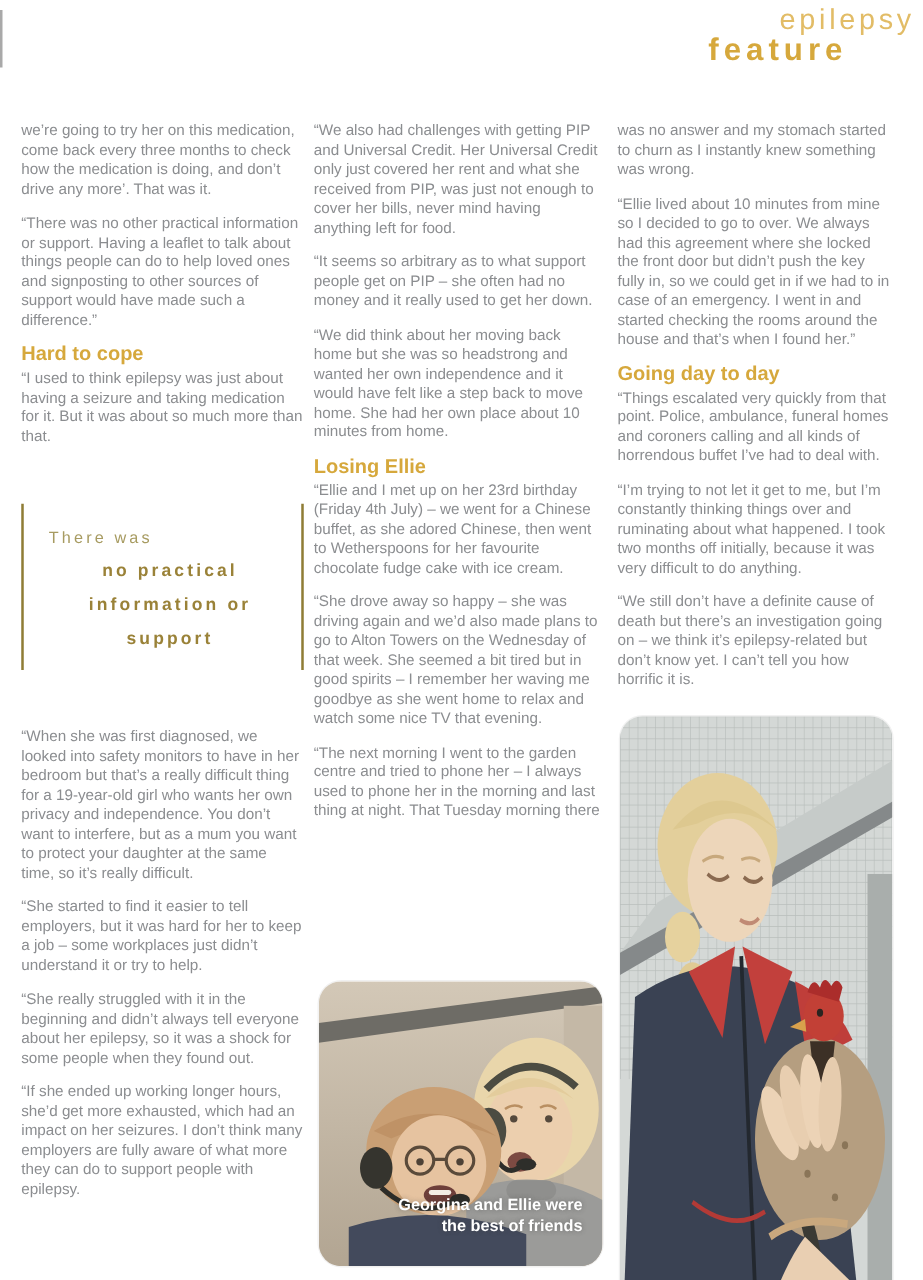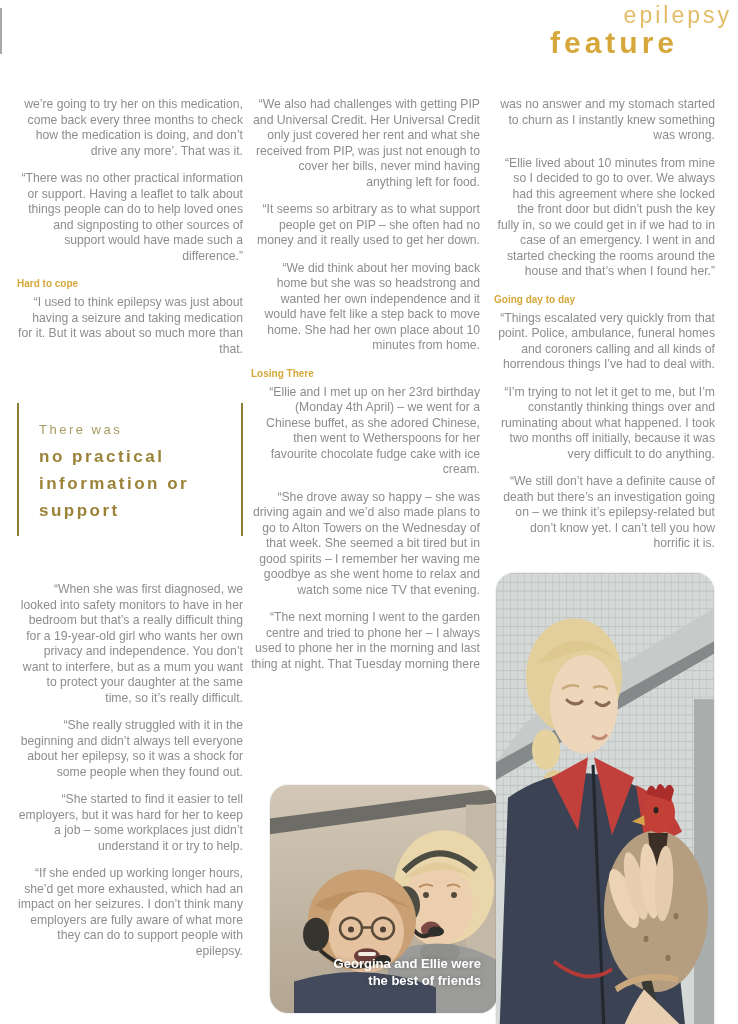--- a/index.html
+++ b/index.html
@@ -5,42 +5,42 @@
   html,body { margin:0; padding:0; background:#ffffff; }
   .page {
     position:relative; width:738px; height:1024px; background:#ffffff;
     font-family:Liberation Sans, sans-serif; overflow:hidden;
   }
   .edge-mark { position:absolute; left:0; top:8px; width:2px; height:46px; background:#a9a9a9; }
 
   
   .masthead { position:absolute; top:2px; right:6px; text-align:right; }
   .kicker { font-size:23px; letter-spacing:3px; color:var(--gold-light,#e2bc66); font-weight:400; }
-  .title  { font-size:30px; letter-spacing:4px; color:var(--gold,#d6a83c); font-weight:bold; margin-top:-3px; padding-right:54px; }
+  .title  { font-size:25px; letter-spacing:4px; color:var(--gold,#d6a83c); font-weight:bold; margin-top:-3px; padding-right:54px; }
 
   
   .col { position:absolute; top:97px; font-size:12.2px; line-height:15.5px; color:var(--body-text,#8b8d90); }
-  .col p { margin:0 0 12px 0;text-align:right; }
+  .col p { margin:0 0 12px 0; }
   .col1 { left:17px;  width:226px; }
   .col2 { left:251px; width:229px; }
   .col3 { left:494px; width:221px; }
-  h3.sub { font-size:10px; font-weight:bold; color:var(--gold,#d6a83c); margin:12px 0 3px 0; line-height:16px; }
+  h3.sub { font-size:16px; font-weight:bold; color:var(--gold,#d6a83c); margin:12px 0 3px 0; line-height:16px; }
 
   
   .pull-quote {
     margin:46px 0; padding:14px 8px 12px 20px;
     border-left:2px solid var(--quote-bar,#8f7c35);
     border-right:2px solid var(--quote-bar,#8f7c35);
   }
   .pq-light { display:block; font-size:13px; letter-spacing:2.5px; line-height:26px; color:var(--quote-light,#a79b61); }
-  .pq-bold  { display:block; font-size:17px; letter-spacing:2.5px; line-height:27px; font-weight:bold; color:var(--quote-text,#9a8238); }
+  .pq-bold  { display:block; font-size:14px; letter-spacing:2.5px; line-height:27px; font-weight:bold; color:var(--quote-text,#9a8238);text-align:center; }
 
   
   figure.photo { position:absolute; margin:0; border-radius:18px; overflow:hidden; box-shadow:0 0 0 1px rgba(0,0,0,0.06); }
-  .photo1 { left:270px; top:785px; width:227px; height:228px; }
+  .photo1 { left:255px; top:785px; width:227px; height:228px; }
   .photo2 { left:496px; top:573px; width:218px; height:554px; }
   .photo svg { display:block; width:100%; height:100%; }
   figcaption {
     position:absolute; color:#ffffff; font-weight:bold; font-size:13px;
     line-height:17px; text-align:right; text-shadow:0 0 4px rgba(60,60,60,.45);
   }
   .photo1 figcaption { right:16px; bottom:24px; width:162px; }
   .photo2 figcaption { right:14px; bottom:16px; width:178px; }
 </style>
 </head>
@@ -58,40 +58,40 @@
   <section class="col col1">
     <p>we’re going to try her on this medication, come back every three months to check how the medication is doing, and don’t drive any more’. That was it.</p>
     <p>“There was no other practical information or support. Having a leaflet to talk about things people can do to help loved ones and signposting to other sources of support would have made such a difference.”</p>
     <h3 class="sub">Hard to cope</h3>
     <p>“I used to think epilepsy was just about having a seizure and taking medication for it. But it was about so much more than that.</p>
     <aside class="pull-quote">
       <span class="pq-light">There was</span>
       <span class="pq-bold">no practical information or support</span>
     </aside>
     <p>“When she was first diagnosed, we looked into safety monitors to have in her bedroom but that’s a really difficult thing for a 19-year-old girl who wants her own privacy and independence. You don’t want to interfere, but as a mum you want to protect your daughter at the same time, so it’s really difficult.</p>
+    <p>“She started to find it easier to tell employers, but it was hard for her to keep a job – some workplaces just didn’t understand it or try to help.</p>
     <p>“She really struggled with it in the beginning and didn’t always tell everyone about her epilepsy, so it was a shock for some people when they found out.</p>
-    <p>“She started to find it easier to tell employers, but it was hard for her to keep a job – some workplaces just didn’t understand it or try to help.</p>
     <p>“If she ended up working longer hours, she’d get more exhausted, which had an impact on her seizures. I don’t think many employers are fully aware of what more they can do to support people with epilepsy.</p>
   </section>
 
   <section class="col col2">
     <p>“We also had challenges with getting PIP and Universal Credit. Her Universal Credit only just covered her rent and what she received from PIP, was just not enough to cover her bills, never mind having anything left for food.</p>
     <p>“It seems so arbitrary as to what support people get on PIP – she often had no money and it really used to get her down.</p>
     <p>“We did think about her moving back home but she was so headstrong and wanted her own independence and it would have felt like a step back to move home. She had her own place about 10 minutes from home.</p>
-    <h3 class="sub">Losing There</h3>
-    <p>“Ellie and I met up on her 23rd birthday (Monday 4th April) – we went for a Chinese buffet, as she adored Chinese, then went to Wetherspoons for her favourite chocolate fudge cake with ice cream.</p>
+    <h3 class="sub">Losing Ellie</h3>
+    <p>“Ellie and I met up on her 23rd birthday (Friday 4th July) – we went for a Chinese buffet, as she adored Chinese, then went to Wetherspoons for her favourite chocolate fudge cake with ice cream.</p>
     <p>“She drove away so happy – she was driving again and we’d also made plans to go to Alton Towers on the Wednesday of that week. She seemed a bit tired but in good spirits – I remember her waving me goodbye as she went home to relax and watch some nice TV that evening.</p>
     <p>“The next morning I went to the garden centre and tried to phone her – I always used to phone her in the morning and last thing at night. That Tuesday morning there</p>
   </section>
 
   <section class="col col3">
     <p>was no answer and my stomach started to churn as I instantly knew something was wrong.</p>
     <p>“Ellie lived about 10 minutes from mine so I decided to go to over. We always had this agreement where she locked the front door but didn’t push the key fully in, so we could get in if we had to in case of an emergency. I went in and started checking the rooms around the house and that’s when I found her.”</p>
     <h3 class="sub">Going day to day</h3>
-    <p>“Things escalated very quickly from that point. Police, ambulance, funeral homes and coroners calling and all kinds of horrendous things I’ve had to deal with.</p>
+    <p>“Things escalated very quickly from that point. Police, ambulance, funeral homes and coroners calling and all kinds of horrendous buffet I’ve had to deal with.</p>
     <p>“I’m trying to not let it get to me, but I’m constantly thinking things over and ruminating about what happened. I took two months off initially, because it was very difficult to do anything.</p>
     <p>“We still don’t have a definite cause of death but there’s an investigation going on – we think it’s epilepsy-related but don’t know yet. I can’t tell you how horrific it is.</p>
   </section>
 
   <figure class="photo photo1">
     <svg viewBox="0 0 227 232" preserveAspectRatio="none">
       <defs>
         <linearGradient id="p1bg" x1="0" y1="0" x2="0" y2="1">
           <stop offset="0" stop-color="#d3c8b7"></stop>
           <stop offset="1" stop-color="#b2a592"></stop>

